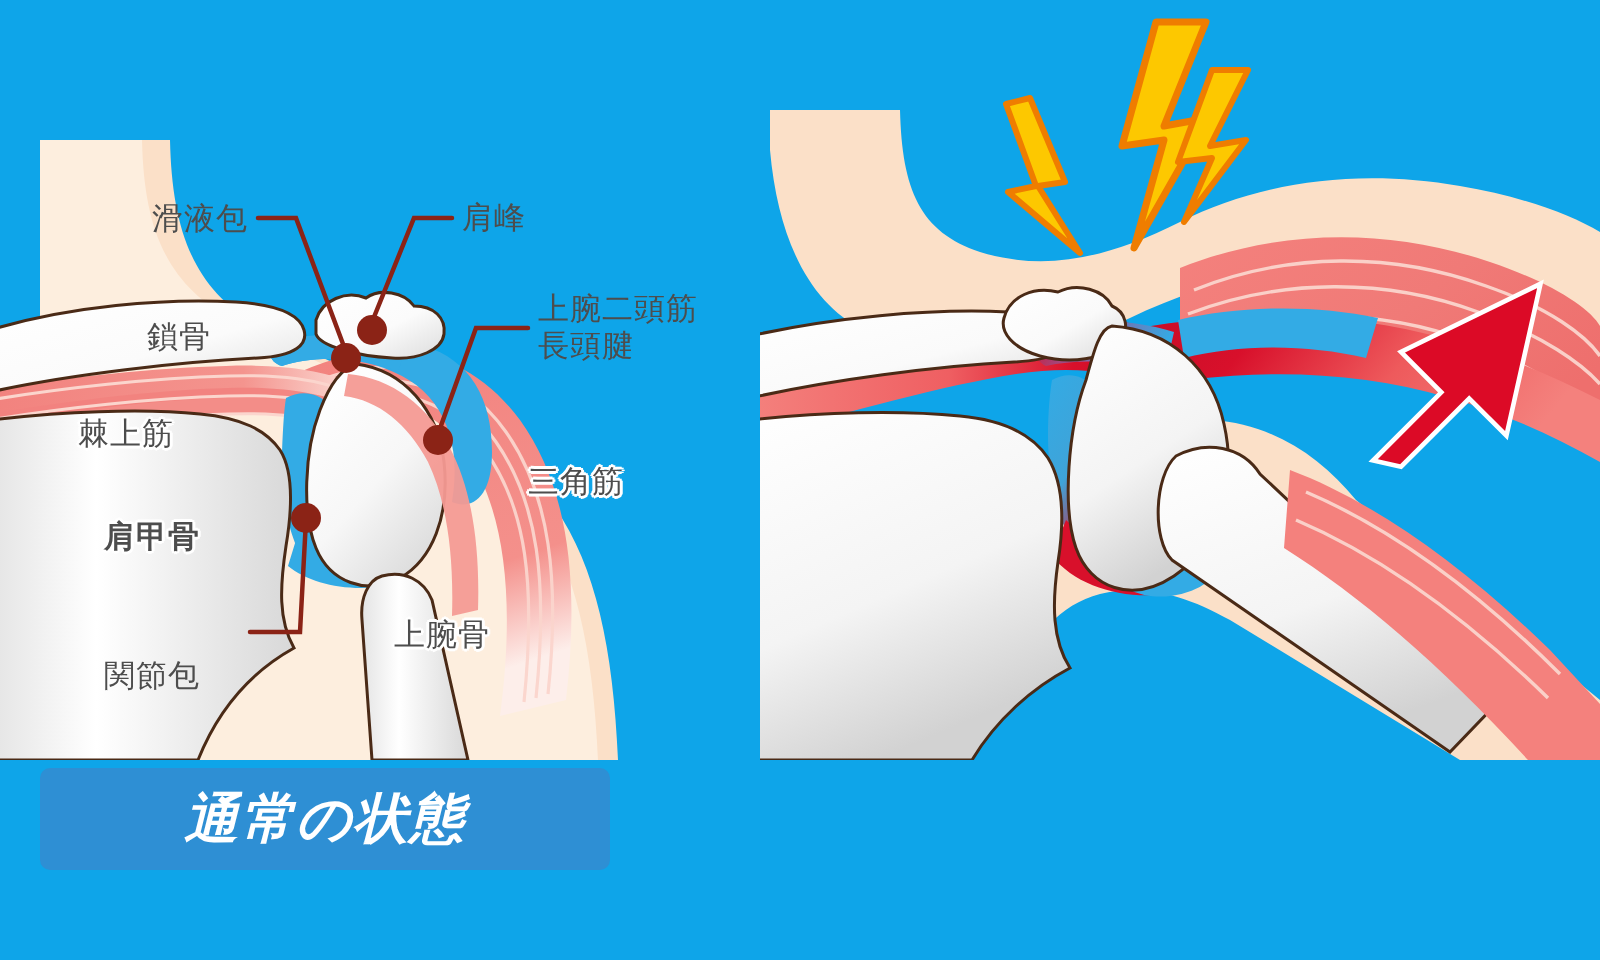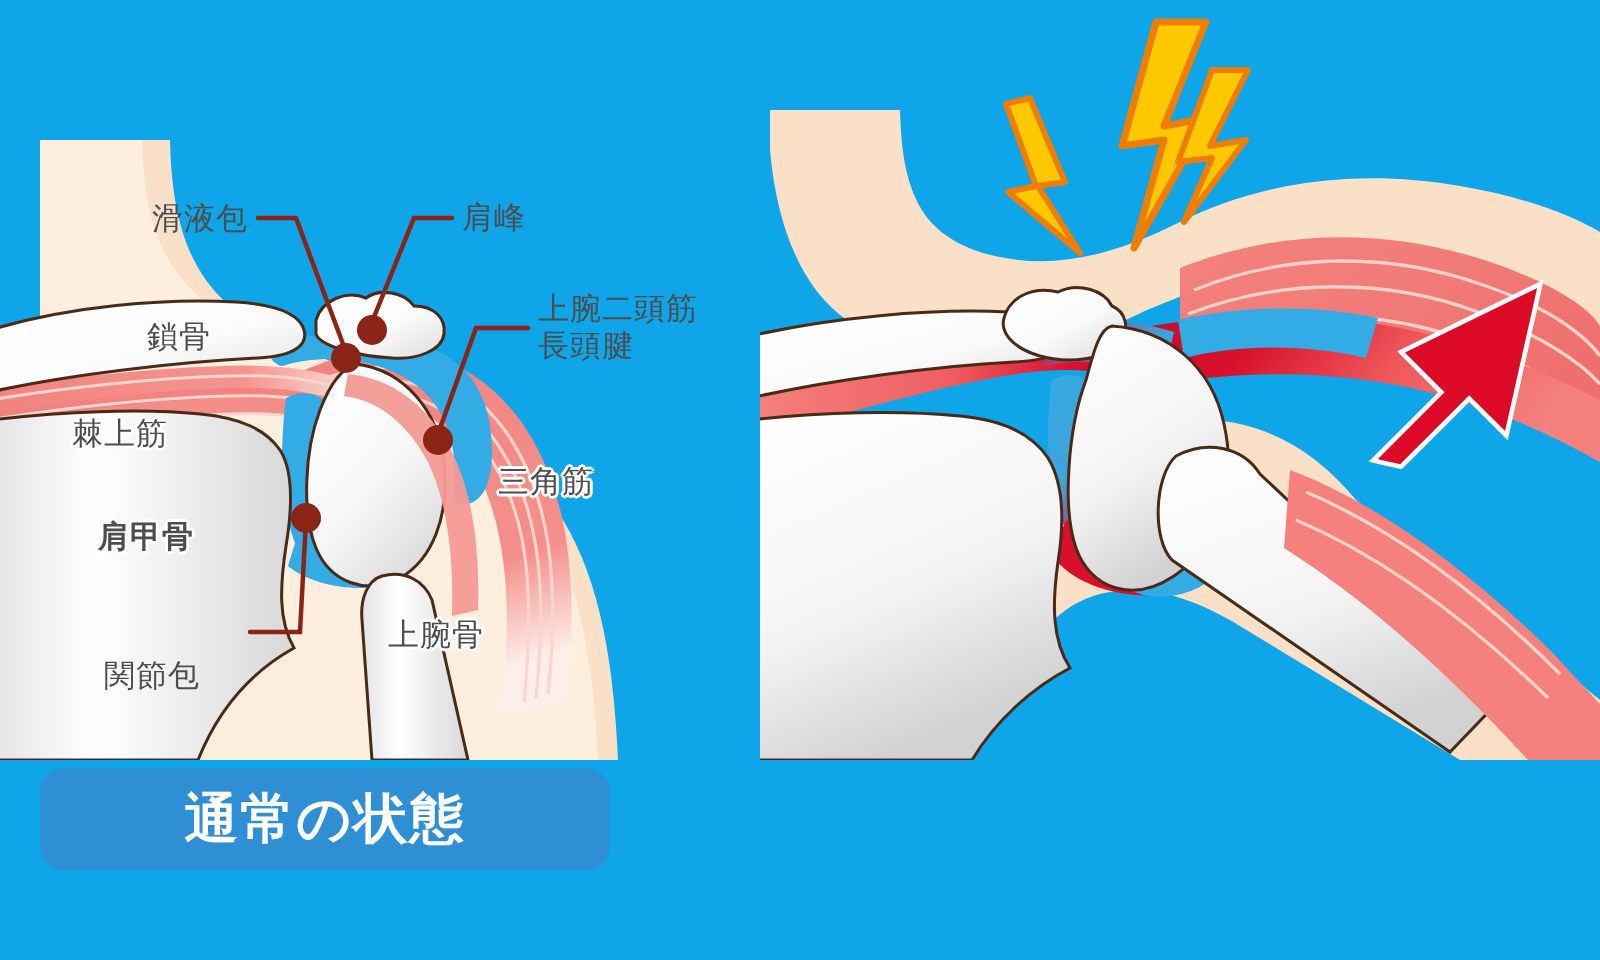--- a/index.html
+++ b/index.html
@@ -33,22 +33,23 @@
     top: 0;
     left: 0;
   }
 
   
   .caption-box {
     position: absolute;
     display: flex;
     align-items: center;
     justify-content: center;
-    border-radius: 24px;
+    border-radius: 10px;
     box-sizing: border-box;
+    font-style: italic;
   }
   .caption-text {
     color: #ffffff;
     font-weight: bold;
     font-size: 54px;
     letter-spacing: 2px;
     line-height: 1;
     white-space: nowrap;
     font-family: "DejaVu Sans", "Liberation Sans", sans-serif;
   }
@@ -76,27 +77,28 @@
     white-space: nowrap;
     font-family: "DejaVu Sans", "Liberation Sans", sans-serif;
     letter-spacing: 1px;
   }
   .anno.outlined {
     color: #4d4d4d;
     text-shadow:
       2px 0 0 #fff, -2px 0 0 #fff, 0 2px 0 #fff, 0 -2px 0 #fff,
       2px 2px 0 #fff, -2px 2px 0 #fff, 2px -2px 0 #fff, -2px -2px 0 #fff,
       3px 0 0 #fff, -3px 0 0 #fff, 0 3px 0 #fff, 0 -3px 0 #fff;
+    margin-left: 6px;
   }
   #anno-bursa      { left: 152px; top: 200px; }
   #anno-acromion   { left: 462px; top: 200px; font-family: Liberation Serif, serif; }
   #anno-biceps     { left: 538px; top: 290px; }
   #anno-clavicle   { left: 108px; top: 318px; margin-left: 39px; }
   #anno-supra      { left: 72px;  top: 415px; }
-  #anno-deltoid    { left: 498px; top: 463px; }
+  #anno-deltoid    { left: 522px; top: 463px; }
   #anno-scapula    { left: 98px;  top: 518px; font-weight: bold; }
   #anno-capsule    { left: 104px; top: 613px; margin-top: 44px; }
   #anno-humerus    { left: 388px; top: 616px; }
 </style>
 </head>
 <body>
 
 <div id="stage">
 
   <div class="panel" id="panel-normal">

